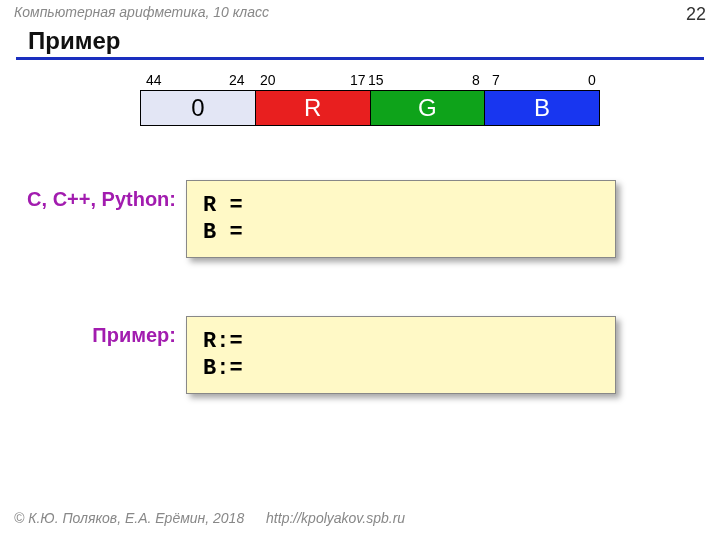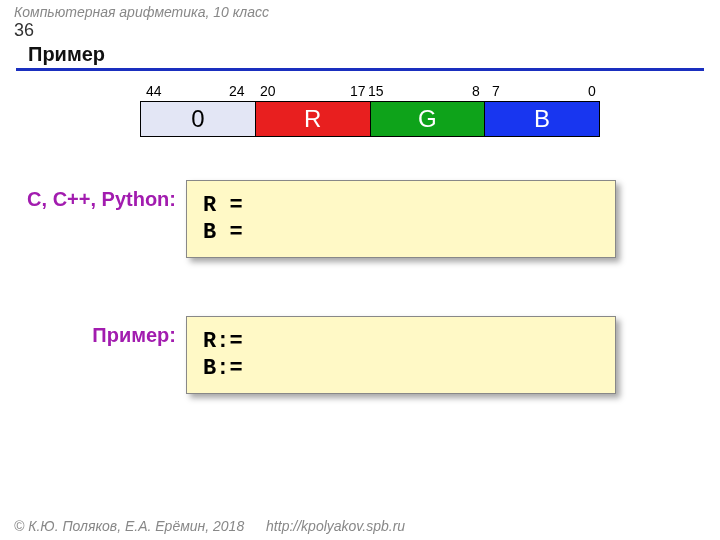--- a/index.html
+++ b/index.html
@@ -6,25 +6,25 @@
   body {
     width: 720px; height: 540px;
     font-family: Arial, sans-serif;
     background: #fff;
     position: relative;
     overflow: hidden;
   }
   .header {
     display: flex; justify-content: space-between;
     padding: 4px 14px 0 14px;
-    font-style: italic; color: #888; font-size: 14px; flex-direction: column;
+    font-style: italic; color: #888; font-size: 14px;
   }
   .page-num { font-style: normal; color: #333; font-size: 18px; }
   .title {
-    font-size: 20px; font-weight: bold; color: #111;
+    font-size: 24px; font-weight: bold; color: #111;
     margin: 2px 0 2px 28px;
   }
   .hr {
     height: 3px; background: #1a2fbf;
     margin: 0 16px 12px 16px;
   }
   .bit-row {
     position: relative;
     margin-left: 140px;
     width: 460px;
@@ -59,31 +59,31 @@
     position: absolute;
     background: #fff9c6;
     border: 1px solid #888;
     box-shadow: 4px 4px 6px rgba(0,0,0,0.35);
     padding: 10px 16px;
     font-family: "Courier New", monospace;
     font-size: 22px; font-weight: bold;
   }
   .codebox div { margin: 2px 0; }
   .footer {
-    position: absolute; bottom: 6px; left: 14px;
+    position: absolute; bottom: 14px; left: 14px;
     font-style: italic; color: #888; font-size: 14px;
   }
   .footer a { color: #888; text-decoration: none; margin-left: 18px; }
 </style>
 </head>
 <body>
 
 <div class="header">
   <span>Компьютерная арифметика, 10 класс</span>
-  <span class="page-num">36</span>
+  <span class="page-num">22</span>
 </div>
 
 <div class="title">Пример</div>
 <div class="hr"></div>
 
 <div class="bit-row">
   <span class="bit" style="left:6px">44</span>
   <span class="bit" style="left:89px">24</span>
   <span class="bit" style="left:120px">20</span>
   <span class="bit" style="left:210px">17</span>

